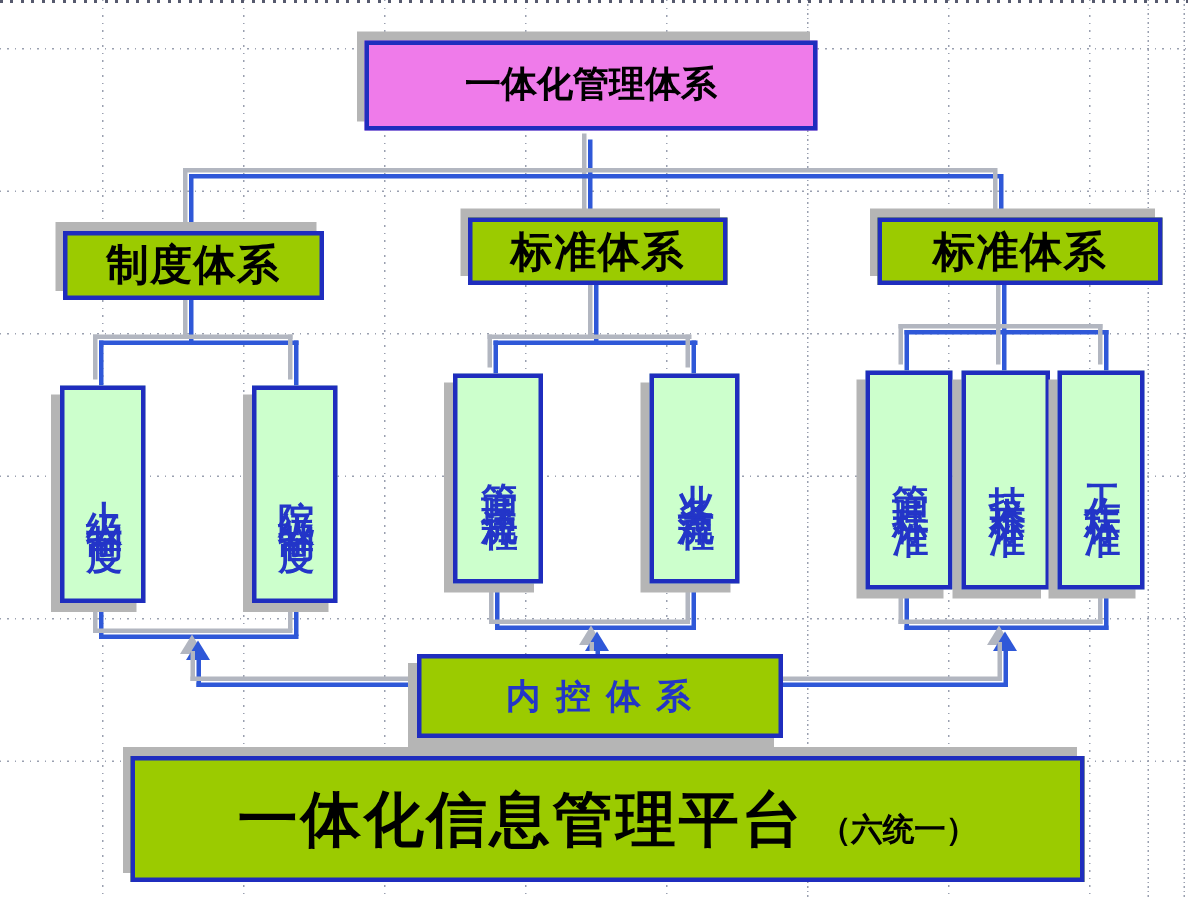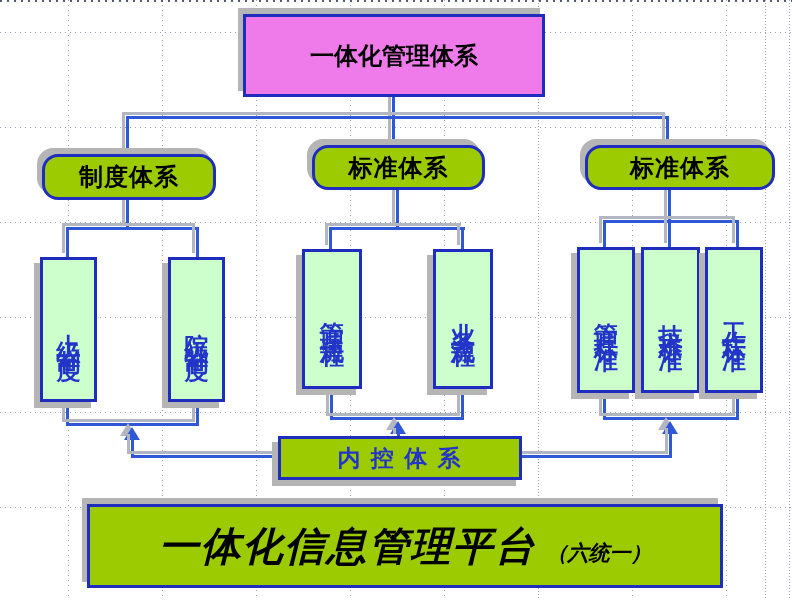--- a/index.html
+++ b/index.html
@@ -28,25 +28,25 @@
 
   
   .box { position:absolute; box-sizing:border-box; z-index:2;
          border:3px solid var(--navy-border,#1f2dbe);
          display:flex; align-items:center; justify-content:center; text-align:center; }
   .shadow-ul { box-shadow:-5px -6px 0 0 var(--box-shadow,#b5b5b5); }
   .shadow-dl { box-shadow:-6px 6px 0 0 var(--box-shadow,#b5b5b5); }
 
   .magenta { background:var(--magenta,#ef7bea); color:#000; font-weight:bold;
              font-size:24px; line-height:1.55; flex-direction:column; }
-  .hdr  { background:var(--green,#9bcb00); color:#000; font-weight:bold; font-size:24px; letter-spacing:1px;border-radius:16px; }
+  .hdr  { background:var(--green,#9bcb00); color:#000; font-weight:bold; font-size:28px; letter-spacing:1px; }
   .item { background:var(--pale-green,#ccffcc); color:var(--blue-text,#2335c8); font-weight:bold;
           font-size:24px; line-height:1; writing-mode:vertical-rl; text-orientation:upright; letter-spacing:8px; }
   .neikong { background:var(--green,#9bcb00); color:var(--blue-text,#2335c8); font-weight:bold; font-size:23px; letter-spacing:2px; }
-  .platform { background:var(--green,#9bcb00); color:#000; gap:10px;font-style:italic; }
+  .platform { background:var(--green,#9bcb00); color:#000; gap:10px; }
   .platform .title { font-weight:bold; font-size:40px; letter-spacing:2px; }
   .platform .suffix { font-weight:bold; font-size:21px; padding-top:14px; }
 </style>
 </head>
 <body>
 
 <div class="stage">
 
   <div class="gv" style="left:68px"></div>
   <div class="gv" style="left:162px"></div>
@@ -100,36 +100,36 @@
   <div class="arrow-up" style="left:390px;top:421px"></div>
   <div class="conn cv" style="left:397px;top:432px;height:6px"></div>
 
   <div class="conn cv" style="left:603px;top:393px;height:27px"></div>
   <div class="conn cv" style="left:736px;top:393px;height:27px"></div>
   <div class="conn ch" style="left:603px;top:417px;width:136px"></div>
   <div class="arrow-up" style="left:662px;top:421px"></div>
   <div class="conn cv" style="left:669px;top:432px;height:26px"></div>
   <div class="conn ch" style="left:522px;top:455px;width:150px"></div>
 
-  <div class="box magenta shadow-ul" style="left:243px;top:14px;width:302px;height:83px">
+  <div class="box magenta shadow-ul" style="left:243px;top:27px;width:302px;height:60px">
     <span>一体化管理体系</span>
   </div>
 
   <div class="box hdr shadow-ul" style="left:42px;top:154px;width:174px;height:46px">制度体系</div>
   <div class="box hdr shadow-ul" style="left:312px;top:145px;width:173px;height:45px">标准体系</div>
   <div class="box hdr shadow-ul" style="left:585px;top:145px;width:190px;height:45px">标准体系</div>
 
   <div class="box item shadow-dl" style="left:40px;top:257px;width:57px;height:145px">上级制度</div>
   <div class="box item shadow-dl" style="left:168px;top:257px;width:57px;height:145px">院级制度</div>
   <div class="box item shadow-dl" style="left:302px;top:249px;width:60px;height:140px">管理流程</div>
   <div class="box item shadow-dl" style="left:433px;top:249px;width:60px;height:140px">业务流程</div>
   <div class="box item shadow-dl" style="left:577px;top:247px;width:58px;height:146px">管理标准</div>
   <div class="box item shadow-dl" style="left:641px;top:247px;width:59px;height:146px">技术标准</div>
   <div class="box item shadow-dl" style="left:705px;top:247px;width:58px;height:146px">工作标准</div>
 
-  <div class="box neikong shadow-dl" style="left:278px;top:436px;width:244px;height:44px">内 控 体 系</div>
+  <div class="box neikong shadow-dl" style="left:278px;top:436px;width:244px;height:56px">内 控 体 系</div>
 
   <div class="box platform shadow-ul" style="left:87px;top:504px;width:636px;height:84px">
     <span class="title">一体化信息管理平台</span>
     <span class="suffix">（六统一）</span>
   </div>
 
 </div>
 
 </body></html>

